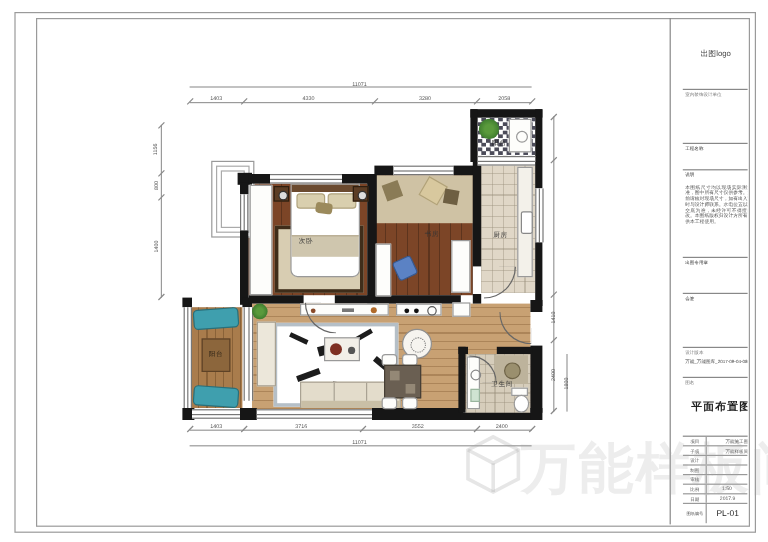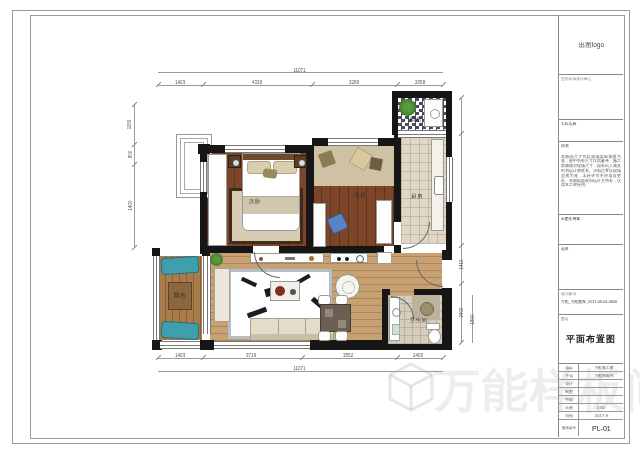--- a/index.html
+++ b/index.html
@@ -26,21 +26,21 @@
   .woodB{background:#a97c4c;background-image:repeating-linear-gradient(90deg,rgba(80,50,20,.35) 0 1px,transparent 1px 7px);}
   .tile{background:#e0d7c7;background-image:repeating-linear-gradient(0deg,rgba(150,140,120,.4) 0 1px,transparent 1px 9px),repeating-linear-gradient(90deg,rgba(150,140,120,.4) 0 1px,transparent 1px 9px);}
   .tileB{background:#d6cdbb;background-image:repeating-linear-gradient(0deg,rgba(150,140,120,.4) 0 1px,transparent 1px 8px),repeating-linear-gradient(90deg,rgba(150,140,120,.4) 0 1px,transparent 1px 8px);}
   .checker{background:#fff;background-image:conic-gradient(#4b4b59 90deg,#fff 90deg 180deg,#4b4b59 180deg 270deg,#fff 270deg);background-size:7px 7px;}
   .white{background:#fdfdfb;border:1px solid #9a9a9a;box-sizing:border-box;}
   .arcBL{border-left:1px solid #666;border-bottom:1px solid #666;border-bottom-left-radius:100% 100%;}
   .arcBR{border-right:1px solid #666;border-bottom:1px solid #666;border-bottom-right-radius:100% 100%;}
   .arcTR{border-right:1px solid #666;border-top:1px solid #666;border-top-right-radius:100% 100%;}
   .mark{position:absolute;background:#1c1c1c;}
   
-  #tb{left:558px;top:15px;width:65px;height:422px;border-left:1px solid #888;box-sizing:border-box;}
+  #tb{left:558px;top:15px;width:65px;height:422px;border-left:1px solid #888;box-sizing:border-box;padding-left:10px;}
   .tbsec{position:relative;border-bottom:1px solid #888;box-sizing:border-box;overflow:hidden;}
   .cap{position:absolute;left:2px;top:1px;font-size:10px;transform:scale(0.38);transform-origin:left top;color:#777;white-space:nowrap;}
   .tbrow{display:flex;border-bottom:1px solid #999;box-sizing:border-box;}
   .tbrow:last-child{border-bottom:none;}
   .tbl{width:20px;border-right:1px solid #999;box-sizing:border-box;display:flex;align-items:center;justify-content:center;}
   .tbv{flex:1;display:flex;align-items:center;justify-content:center;}
   #wm{left:388px;top:352px;width:260px;height:80px;pointer-events:none;z-index:50;}
   #wmtext{position:absolute;left:46px;top:8px;font-size:46px;font-weight:bold;color:rgba(165,165,165,0.20);letter-spacing:2px;white-space:nowrap;}
 </style>
 </head>

